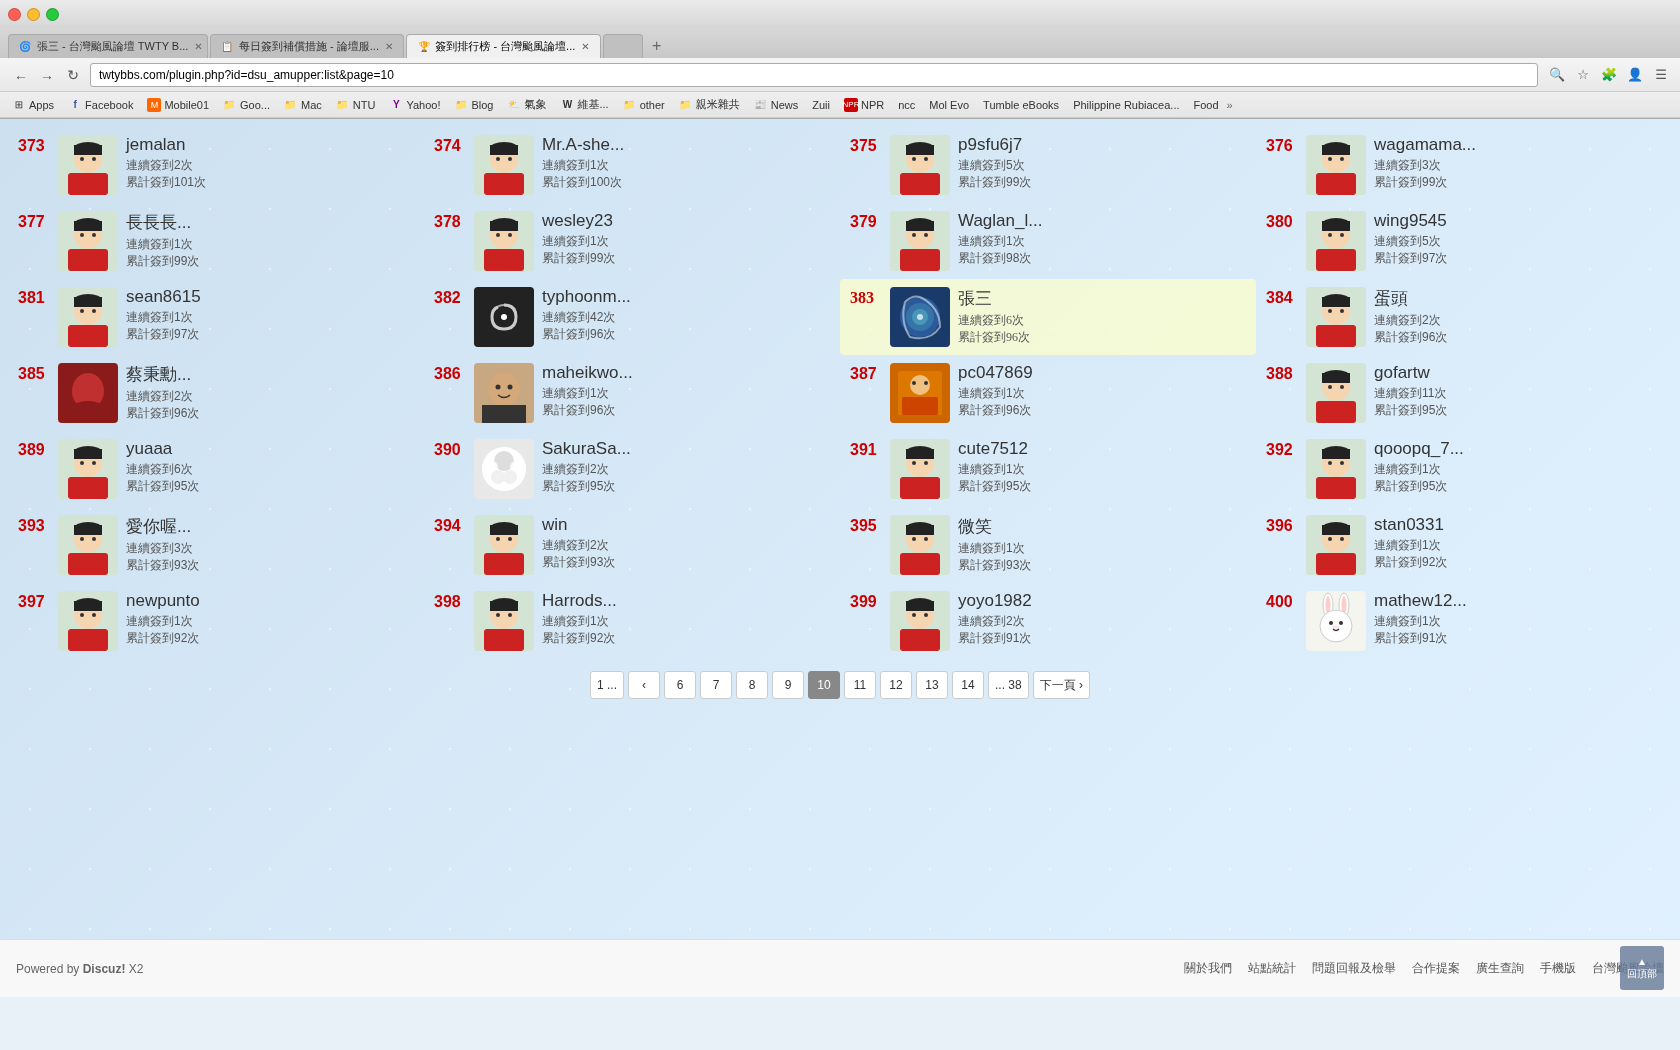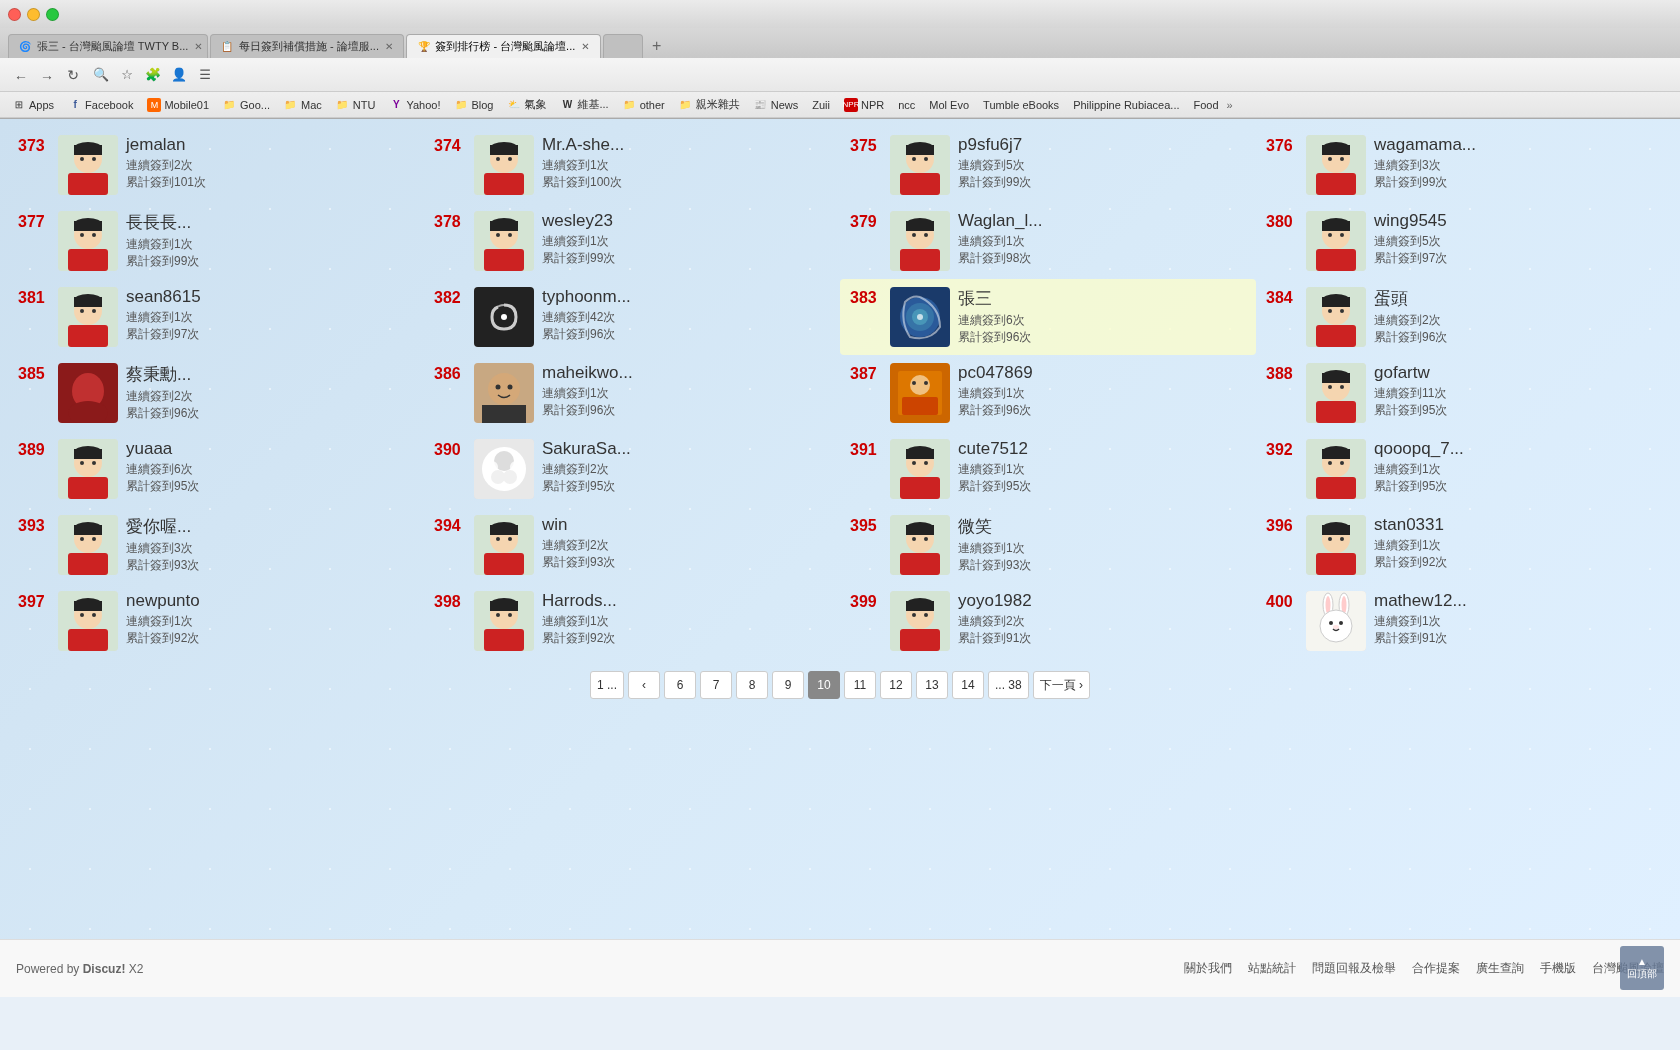--- a/index.html
+++ b/index.html
@@ -213,20 +213,21 @@
     .rank-item {
       display: flex;
       align-items: flex-start;
       padding: 8px 10px;
       background: transparent;
     }
 
     .rank-item.highlighted {
       background: rgba(255, 255, 200, 0.7);
       border-radius: 4px;
+      font-family: Liberation Serif, serif;
     }
 
     .rank-number {
       color: #cc0000;
       font-size: 16px;
       font-weight: bold;
       min-width: 40px;
       padding-top: 2px;
     }
 
@@ -353,20 +354,21 @@
       <span class="tab-close">✕</span>
     </div>
     <div class="tab" style="width:40px;"></div>
     <button class="tab-new">+</button>
   </div>
 
   <div class="nav-bar">
     <button class="nav-btn">←</button>
     <button class="nav-btn">→</button>
     <button class="nav-btn">↻</button>
+    <input class="address-bar" type="text" value="twtybbs.com/plugin.php?id=dsu_amupper:list&amp;page=10" style="">
     <div class="nav-icons">
       <span class="nav-icon-btn">🔍</span>
       <span class="nav-icon-btn">☆</span>
       <span class="nav-icon-btn">🧩</span>
       <span class="nav-icon-btn">👤</span>
       <span class="nav-icon-btn">☰</span>
     </div>
   </div>
 
   <div class="bookmarks-bar">

